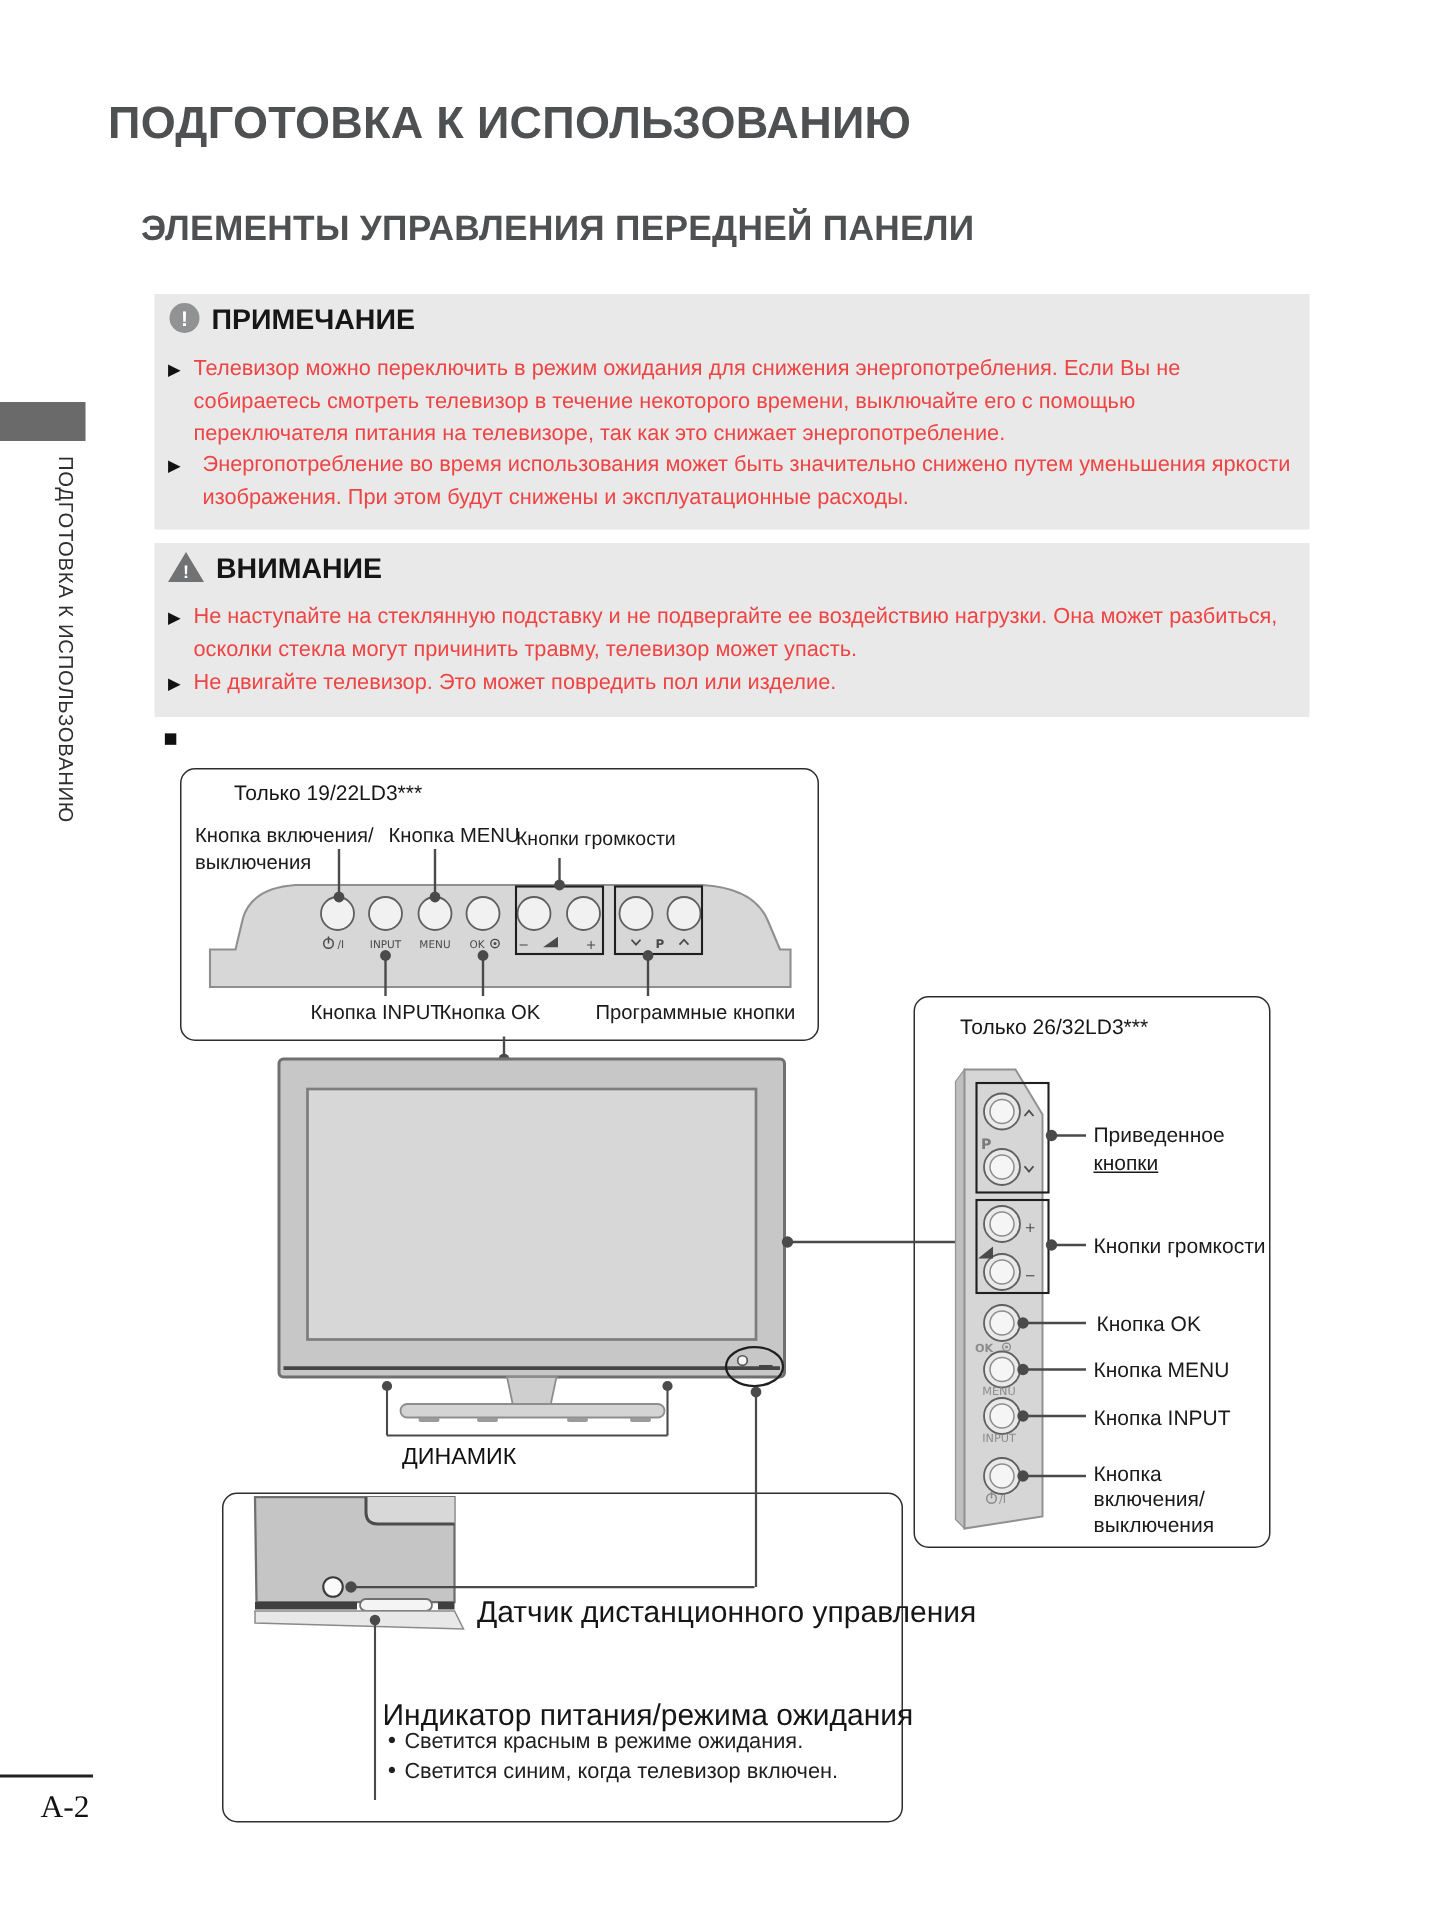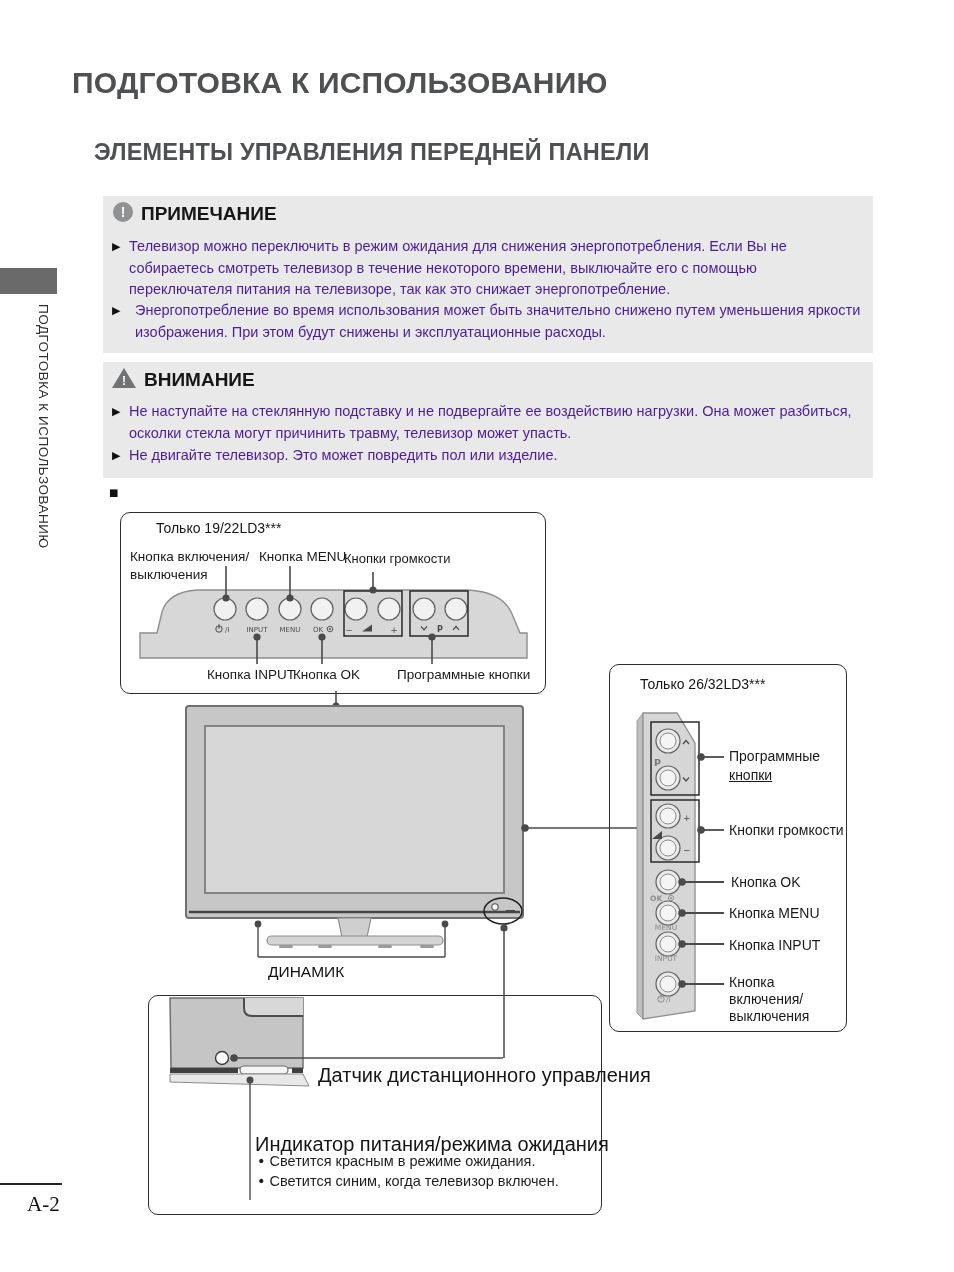--- a/index.html
+++ b/index.html
@@ -3,21 +3,21 @@
 <meta charset="utf-8">
 <style>
   html,body{margin:0;padding:0;background:#fff;}
   #page{position:relative;width:954px;height:1272px;background:#fff;overflow:hidden;
         font-family:"Liberation Sans",sans-serif;color:#1f1f1f;}
   .abs{position:absolute;}
   .h1{font-size:30px;font-weight:bold;color:#4f5052;letter-spacing:.2px;}
   .h2{font-size:23.5px;font-weight:bold;color:#4f5052;letter-spacing:.2px;}
   .graybox{background:#e9e9e9;}
   .sectitle{font-size:19px;font-weight:bold;color:#161616;}
-  .body-t{font-size:14.5px;line-height:21.5px;color:#4c1d95;}
+  .body-t{font-size:14.5px;line-height:21.5px;color:#ef4444;}
   .glyph{font-family:"DejaVu Sans",sans-serif;}
   .marker{font-size:11px;color:#111;}
   .callout{font-size:13.5px;color:#1a1a1a;}
   .callout-sm{font-size:13px;color:#1a1a1a;}
   .boxframe{border:1.6px solid #2e2e2e;border-radius:10px;background:#fff;}
   .boxtitle{font-size:14px;color:#161616;}
   .c2632{font-size:14px;color:#1a1a1a;}
   .vtext{writing-mode:vertical-rl;font-size:13.5px;color:#2e2e2e;letter-spacing:.5px;}
   .serif{font-family:"Liberation Serif",serif;}
   .tri-icon{width:24px;height:20px;background:#717274;
@@ -62,21 +62,21 @@
   <div class="abs callout" style="left:130px;top:549px;">Кнопка включения/</div>
   <div class="abs callout" style="left:130px;top:567px;">выключения</div>
   <div class="abs callout" style="left:259px;top:549px;">Кнопка MENU</div>
   <div class="abs callout-sm" style="left:344px;top:551px;">Кнопки громкости</div>
   <div class="abs callout" style="left:207px;top:667px;">Кнопка INPUT</div>
   <div class="abs callout" style="left:293px;top:667px;">Кнопка OK</div>
   <div class="abs callout" style="left:397px;top:667px;">Программные кнопки</div>
 
   <div class="abs boxframe" style="left:609px;top:664px;width:236px;height:366px;"></div>
   <div class="abs boxtitle" style="left:640px;top:676px;">Только 26/32LD3***</div>
-  <div class="abs c2632" style="left:729px;top:748px;">Программные</div>
+  <div class="abs c2632" style="left:729px;top:748px;">Приведенное</div>
   <div class="abs c2632" style="left:729px;top:767px;text-decoration:underline;">кнопки</div>
   <div class="abs c2632" style="left:729px;top:822px;">Кнопки громкости</div>
   <div class="abs c2632" style="left:731px;top:874px;">Кнопка OK</div>
   <div class="abs c2632" style="left:729px;top:905px;">Кнопка MENU</div>
   <div class="abs c2632" style="left:729px;top:937px;">Кнопка INPUT</div>
   <div class="abs c2632" style="left:729px;top:974px;">Кнопка</div>
   <div class="abs c2632" style="left:729px;top:991px;">включения/</div>
   <div class="abs c2632" style="left:729px;top:1008px;">выключения</div>
 
   <div class="abs boxframe" style="left:148px;top:995px;width:452px;height:218px;"></div>

